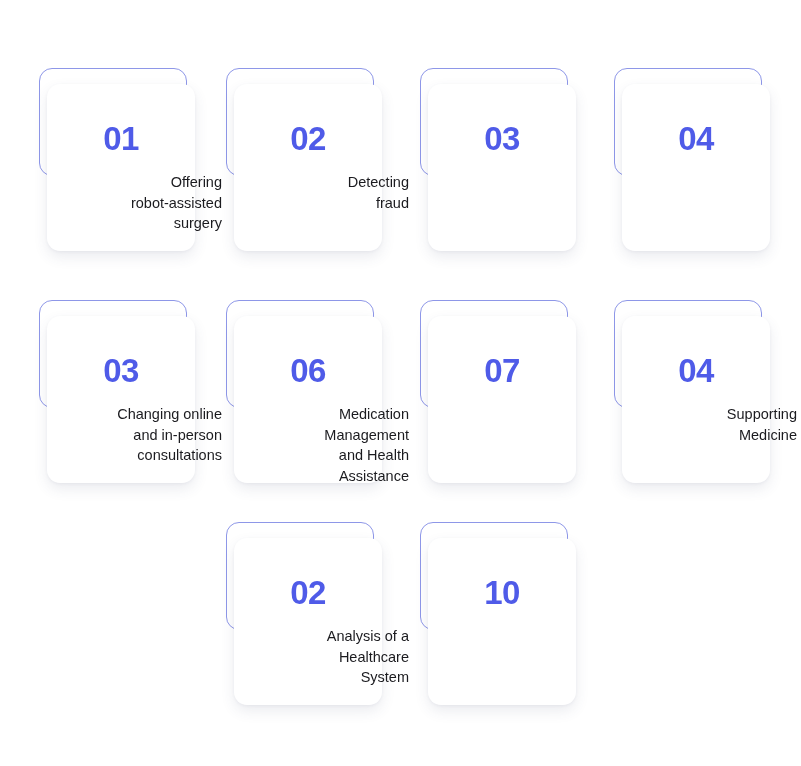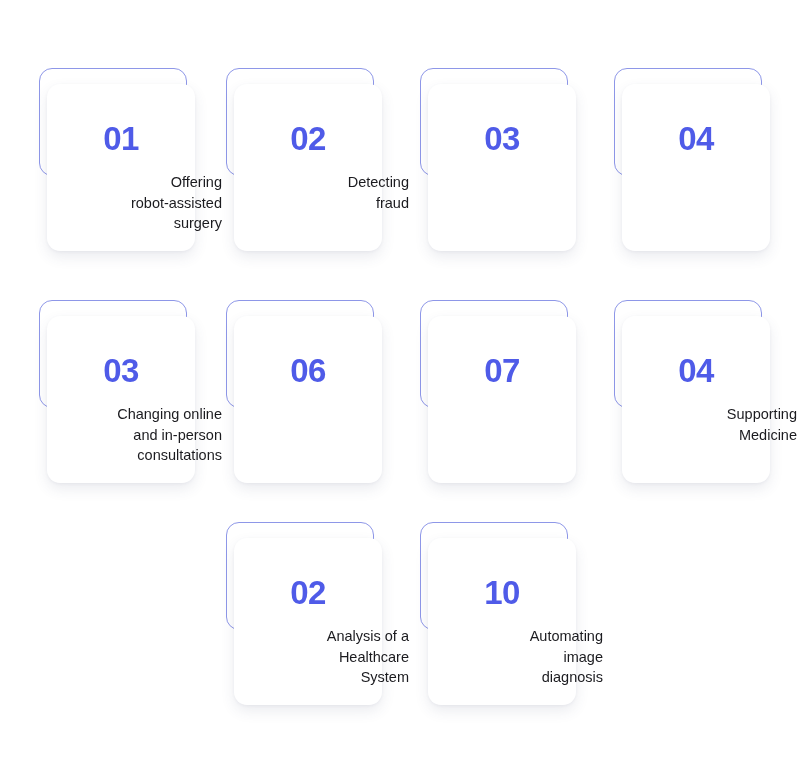--- a/index.html
+++ b/index.html
@@ -129,20 +129,24 @@
       <div class="card-label">Changing online
 and in-person
 consultations</div>
     </div>
   </div>
 
   <div class="cell row-2" style="left:226px; top:300px;">
     <div class="outline-card"></div>
     <div class="paper-card">
       <div class="card-number">06</div>
+      <div class="card-label">Medication
+Management
+and Health
+Assistance</div>
     </div>
   </div>
 
   <div class="cell row-2" style="left:420px; top:300px;">
     <div class="outline-card"></div>
     <div class="paper-card">
       <div class="card-number">07</div>
     </div>
   </div>
 
@@ -162,19 +166,16 @@
       <div class="card-label">Analysis of a
 Healthcare
 System</div>
     </div>
   </div>
 
   <div class="cell row-3" style="left:420px; top:522px;">
     <div class="outline-card"></div>
     <div class="paper-card">
       <div class="card-number">10</div>
-      <div class="card-label">Automating
-image
-diagnosis</div>
     </div>
   </div>
 
 </div>
 
 </body></html>

